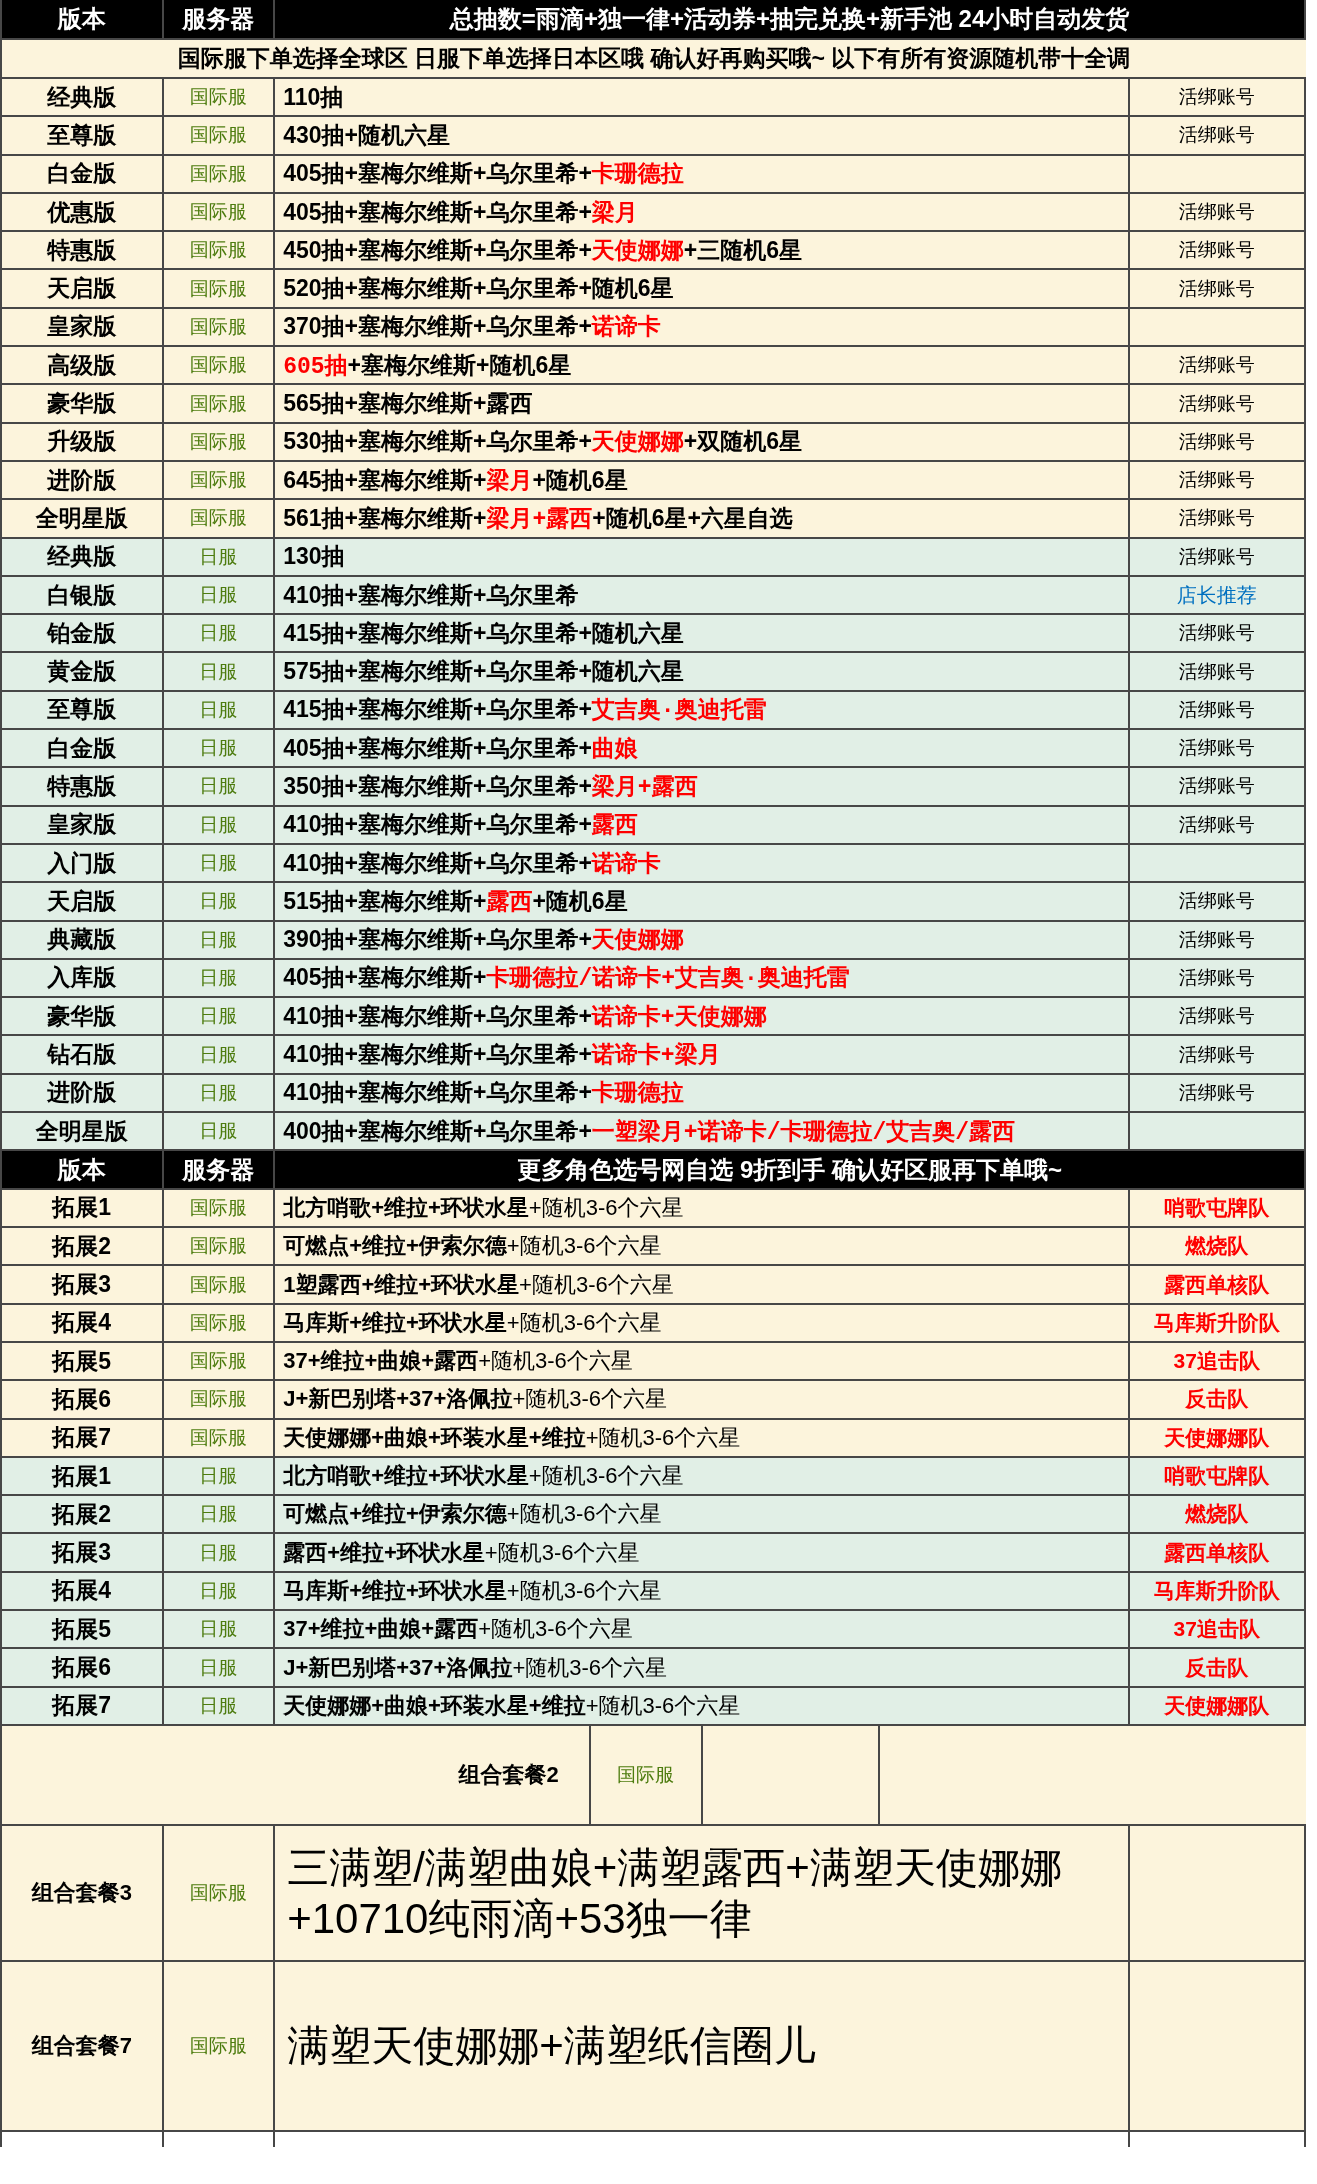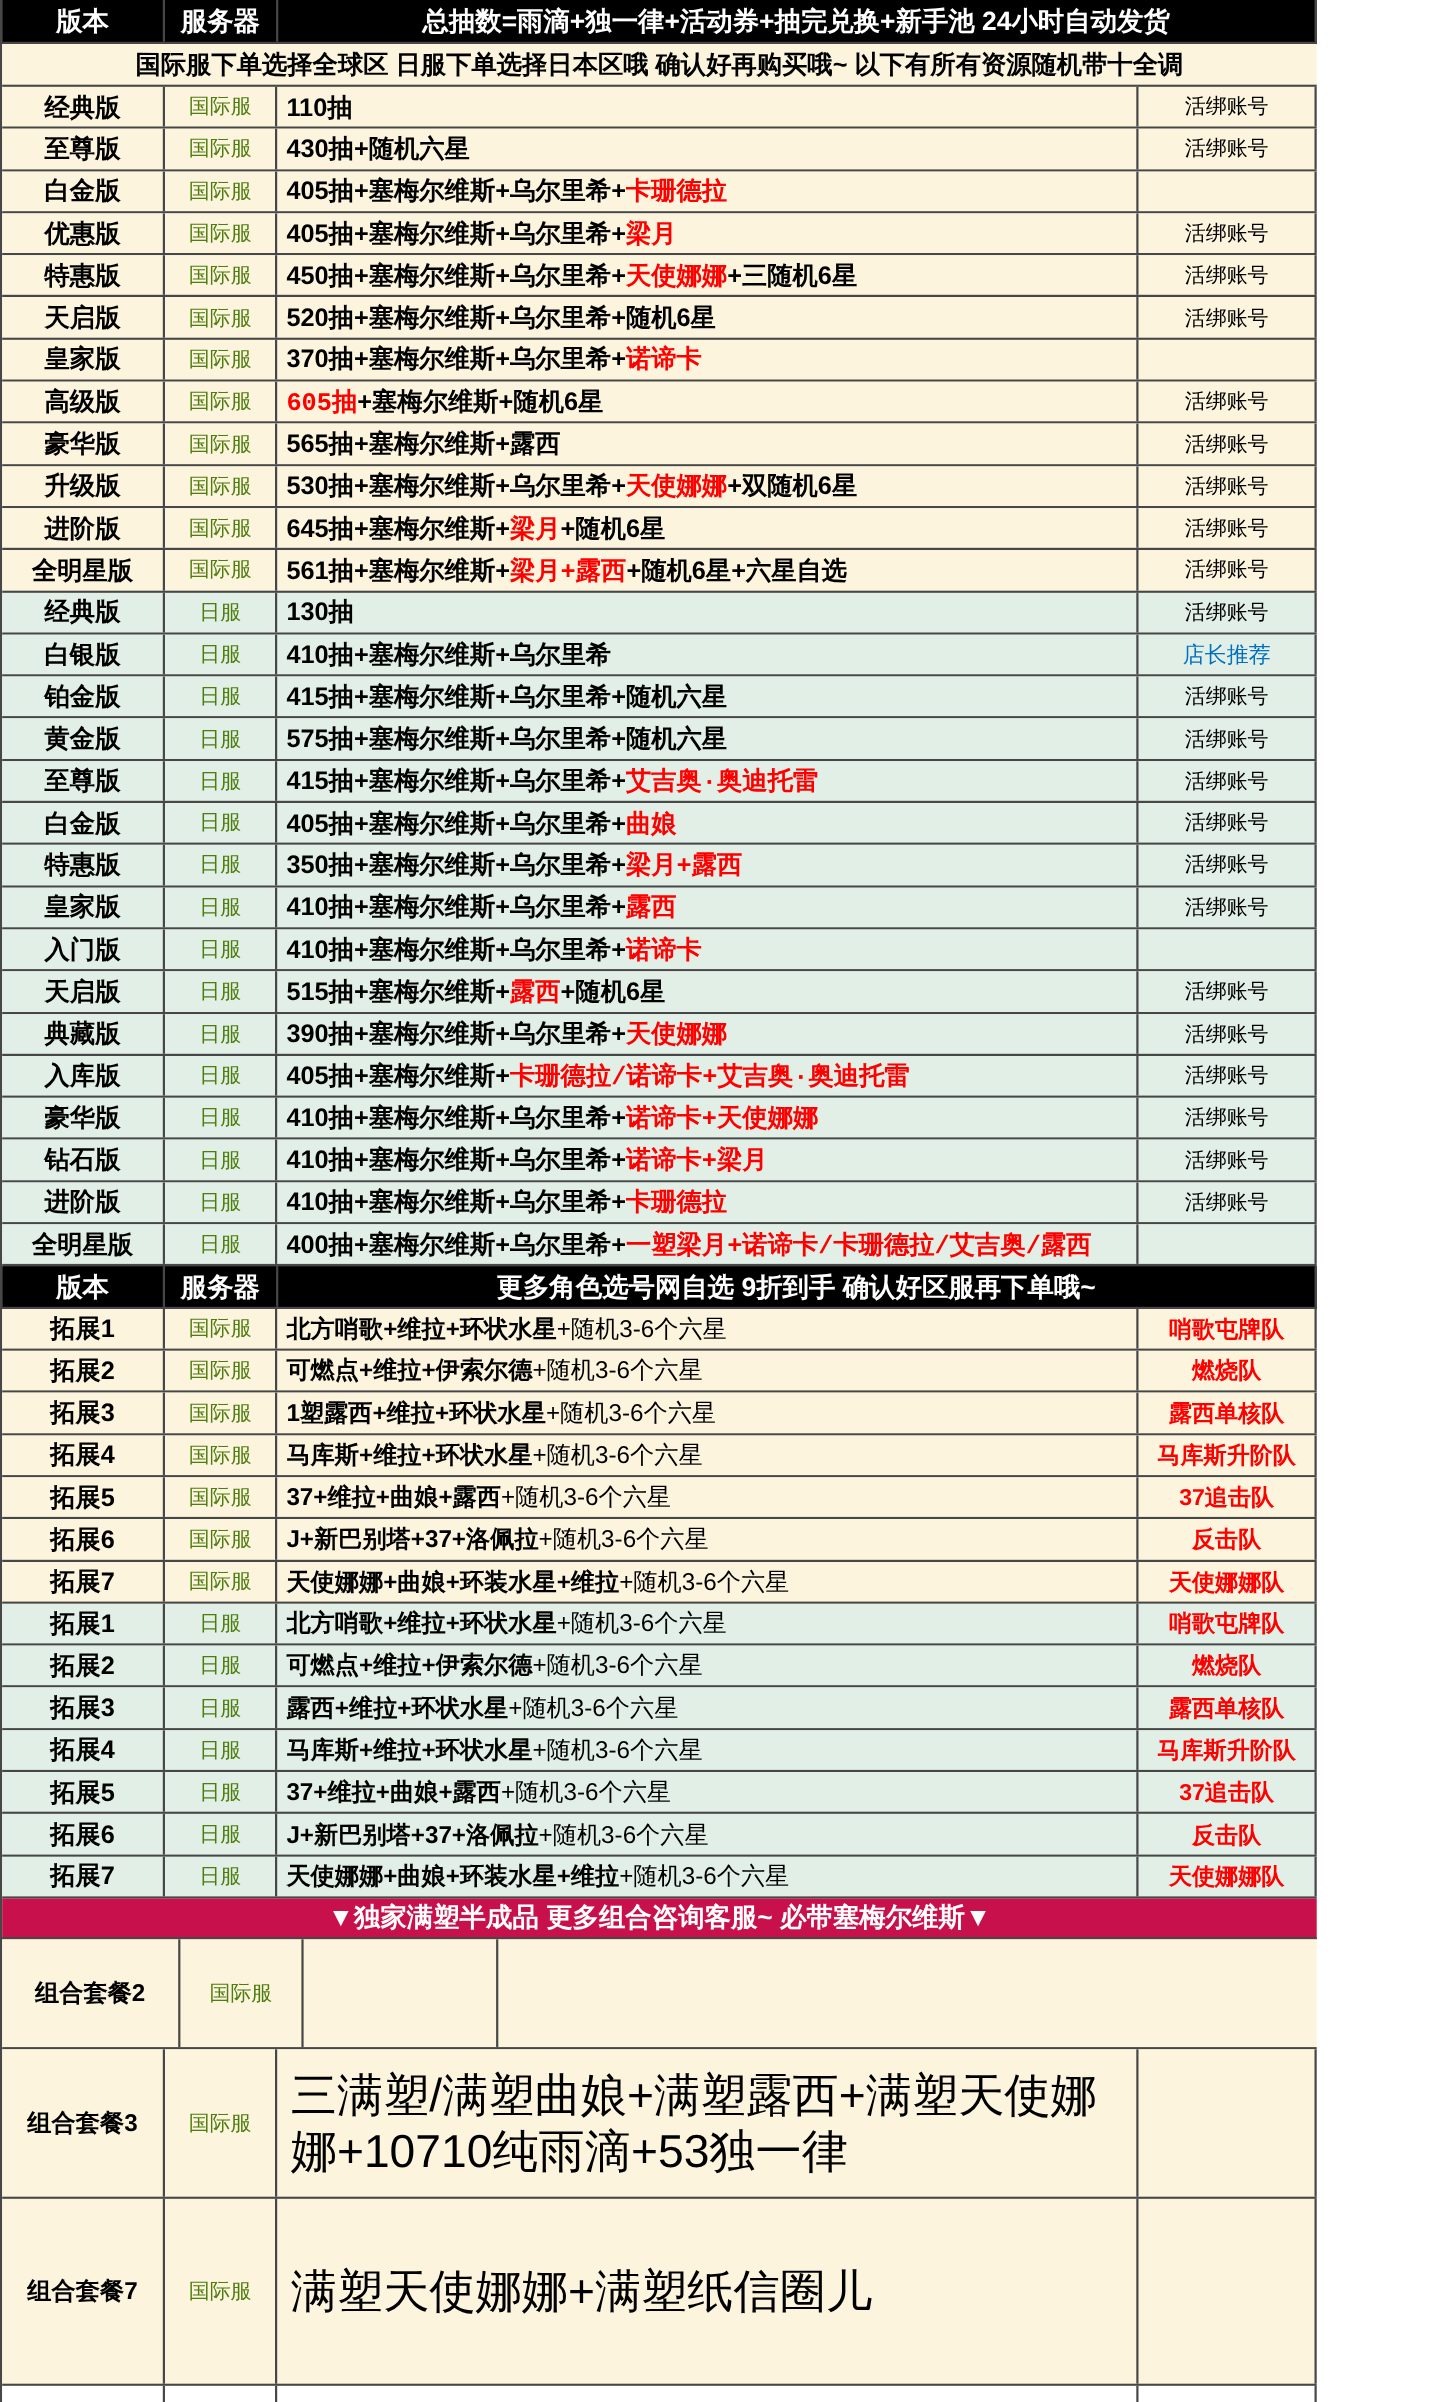--- a/index.html
+++ b/index.html
@@ -7,21 +7,21 @@
     --cream:#fcf4dc;
     --jp:#e1efe6;
     --red:#fe0000;
     --blue:#0070c0;
     --banner:#c8104c;
   }
   html,body{margin:0;padding:0;background:#ffffff;}
   body{font-family:"Liberation Sans","DejaVu Sans",sans-serif;}
   .page{position:relative;width:1317px;height:2184px;background:#ffffff;overflow:hidden;}
   .tbl{width:1310px;border-left:2px solid var(--bd);box-sizing:border-box;}
-  .row{display:flex;box-sizing:border-box;border-bottom:2px solid var(--bd);width:1195px;}
+  .row{display:flex;box-sizing:border-box;border-bottom:2px solid var(--bd);width:1304px;justify-content:center;}
   .cell{box-sizing:border-box;display:flex;align-items:center;overflow:hidden;}
   .c1{width:162px;border-right:2px solid var(--bd);justify-content:center;}
   .c2{width:112px;border-right:2px solid var(--bd);justify-content:center;}
   .c3{width:857px;border-right:2px solid var(--bd);justify-content:flex-start;padding-left:8px;}
   .c4{width:177px;border-right:2px solid var(--bd);justify-content:center;}
   .c34{width:1034px;border-right:2px solid var(--bd);justify-content:center;}
   .cfull{width:1308px;justify-content:center;}
   .hdr{background:#000000;color:#ffffff;}
   .hdr .cell{font-weight:bold;font-size:24px;}
   .h1{height:40px;}
@@ -446,23 +446,20 @@
           <div class="cell c1 ver">拓展7</div>
           <div class="cell c2 srv">日服</div>
           <div class="cell c3">
             <span class="desc2 seg-b">天使娜娜+曲娘+环装水星+维拉</span>
             <span class="desc2">+随机3-6个六星</span>
           </div>
           <div class="cell c4 tag-red">天使娜娜队</div>
         </div>
       </div>
 
-    <div class="row banner">
-      <div class="cell cfull">▼独家满塑半成品 更多组合咨询客服~ 必带塞梅尔维斯▼</div>
-    </div>
 
     <div id="comborows">
         <div class="row combo bg-intl combo2">
           <div class="cell c1 ver">组合套餐2</div>
           <div class="cell c2 srv">国际服</div>
           <div class="cell c4 tag-plain"></div>
         </div>
         <div class="row combo bg-intl combo3">
           <div class="cell c1 ver">组合套餐3</div>
           <div class="cell c2 srv">国际服</div>

